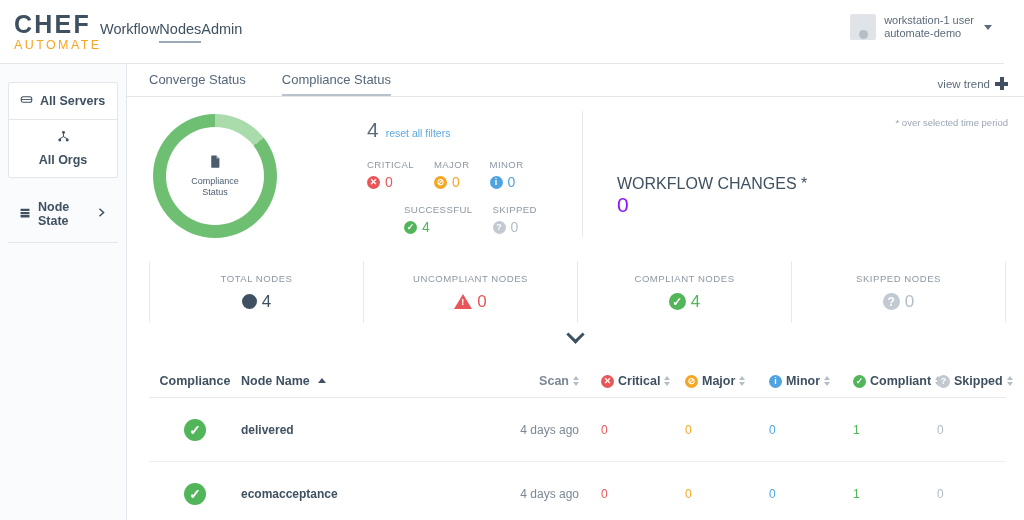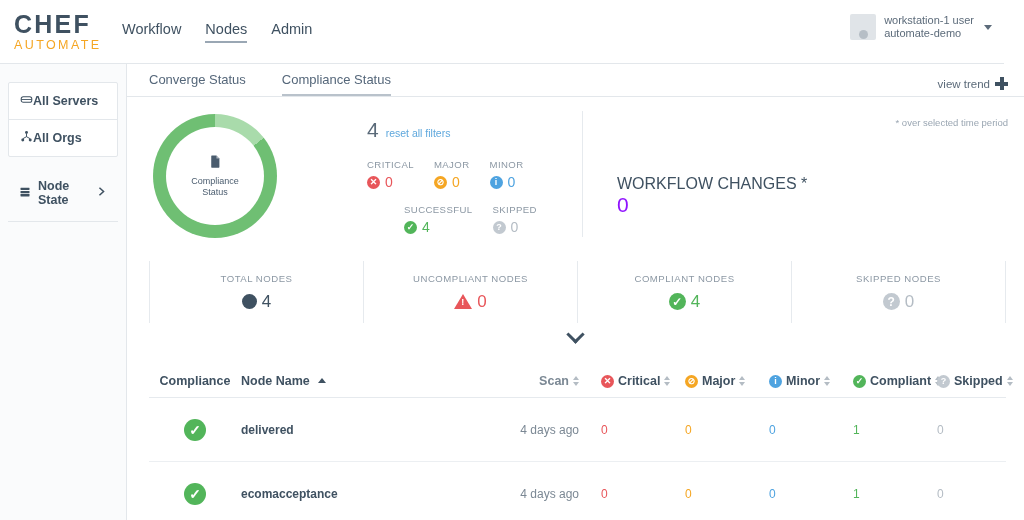--- a/index.html
+++ b/index.html
@@ -20,21 +20,21 @@
   }
   .logo { margin-left: 14px; width: 86px; line-height: 1; }
   .logo .chef {
     font-size: 25px; font-weight: bold; color: #3f5161;
     letter-spacing: 2.2px; display: block;
   }
   .logo .automate {
     font-size: 12.5px; color: #f5a623; letter-spacing: 2.4px;
     display: block; margin-top: 2px;
   }
-  .mainnav { display: flex; align-items: center; margin-left: 22px; gap: 24px; }
+  .mainnav { display: flex; align-items: center; }
   .mainnav a {
     font-size: 14.5px; color: #3f5161; text-decoration: none;
     padding-bottom: 4px; border-bottom: 2px solid transparent; cursor: pointer;
   }
   .mainnav a.active { border-bottom-color: #9aa7b4; }
 
   .userbox {
     position: absolute; right: 12px; top: 14px;
     display: flex; align-items: center; gap: 8px; padding-left: 6px;
   }
@@ -54,25 +54,25 @@
   
   .sidebar {
     position: absolute; left: 0; top: 64px; width: 127px; height: 456px;
     background: #fafbfc; border-right: 1px solid #e3e7eb;
   }
   .sidebox {
     margin: 18px 8px 0 8px; border: 1px solid #e3e7eb; background: #fff;
     border-radius: 2px;
   }
   .sidebox .row {
-    display: flex; align-items: center; 
+    display: flex; align-items: center; gap: 7px;
     padding: 10px 11px; font-size: 12.5px; font-weight: bold; color: #3f5161;
     cursor: pointer;
   }
-  .sidebox .row + .row { border-top: 1px solid #e3e7eb; }
+  .sidebox .row + .row { border-top: 1px solid #e3e7eb; flex-direction: column; }
   .sidegroup {
     margin: 14px 8px 0 8px; padding: 8px 11px 14px 11px;
     border-bottom: 1px solid #e3e7eb;
     display: flex; align-items: center; font-size: 12.5px;
     font-weight: bold; color: #3f5161; cursor: pointer; gap: 7px;
   }
   .sidegroup .caret { margin-left: auto; }
   .ico { flex: 0 0 auto; display: inline-block; }
 
   

